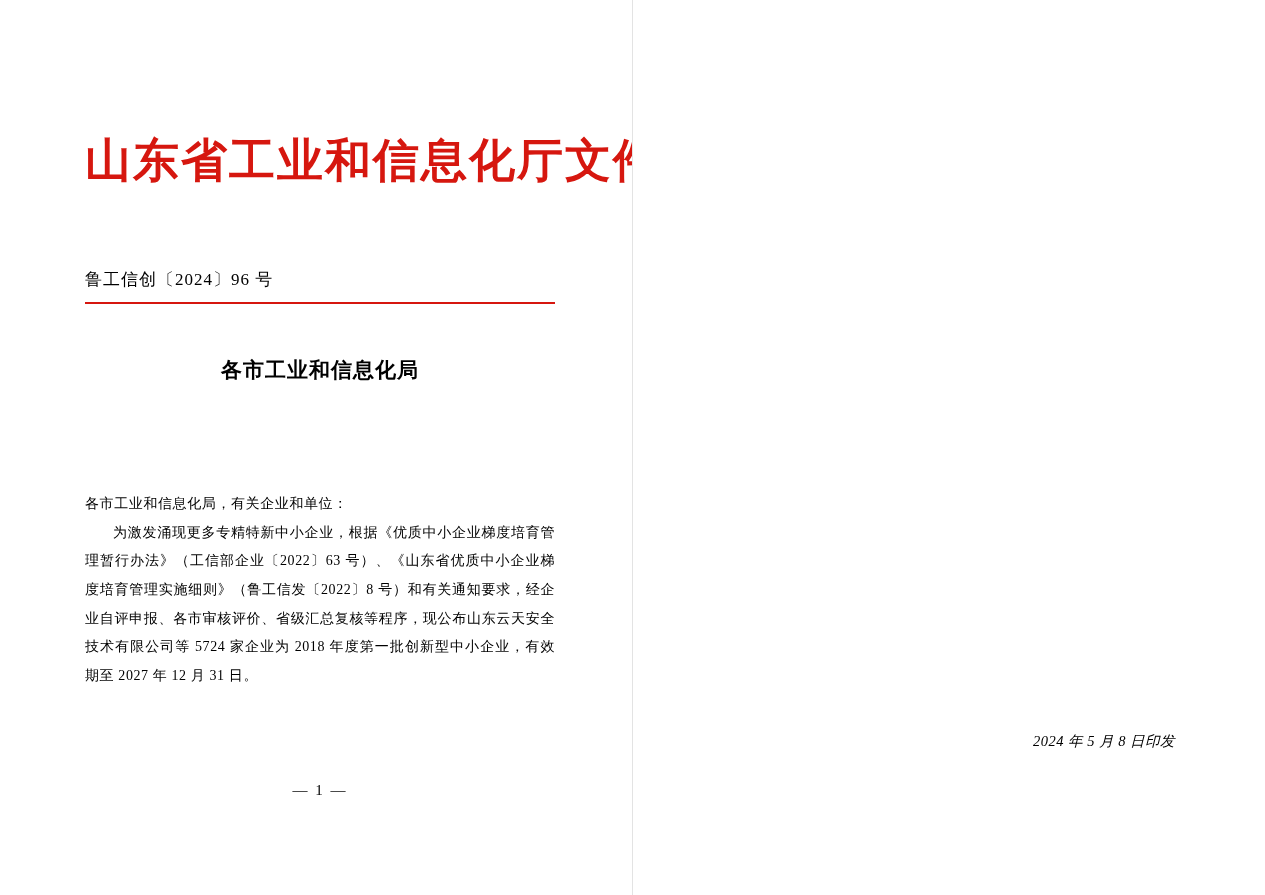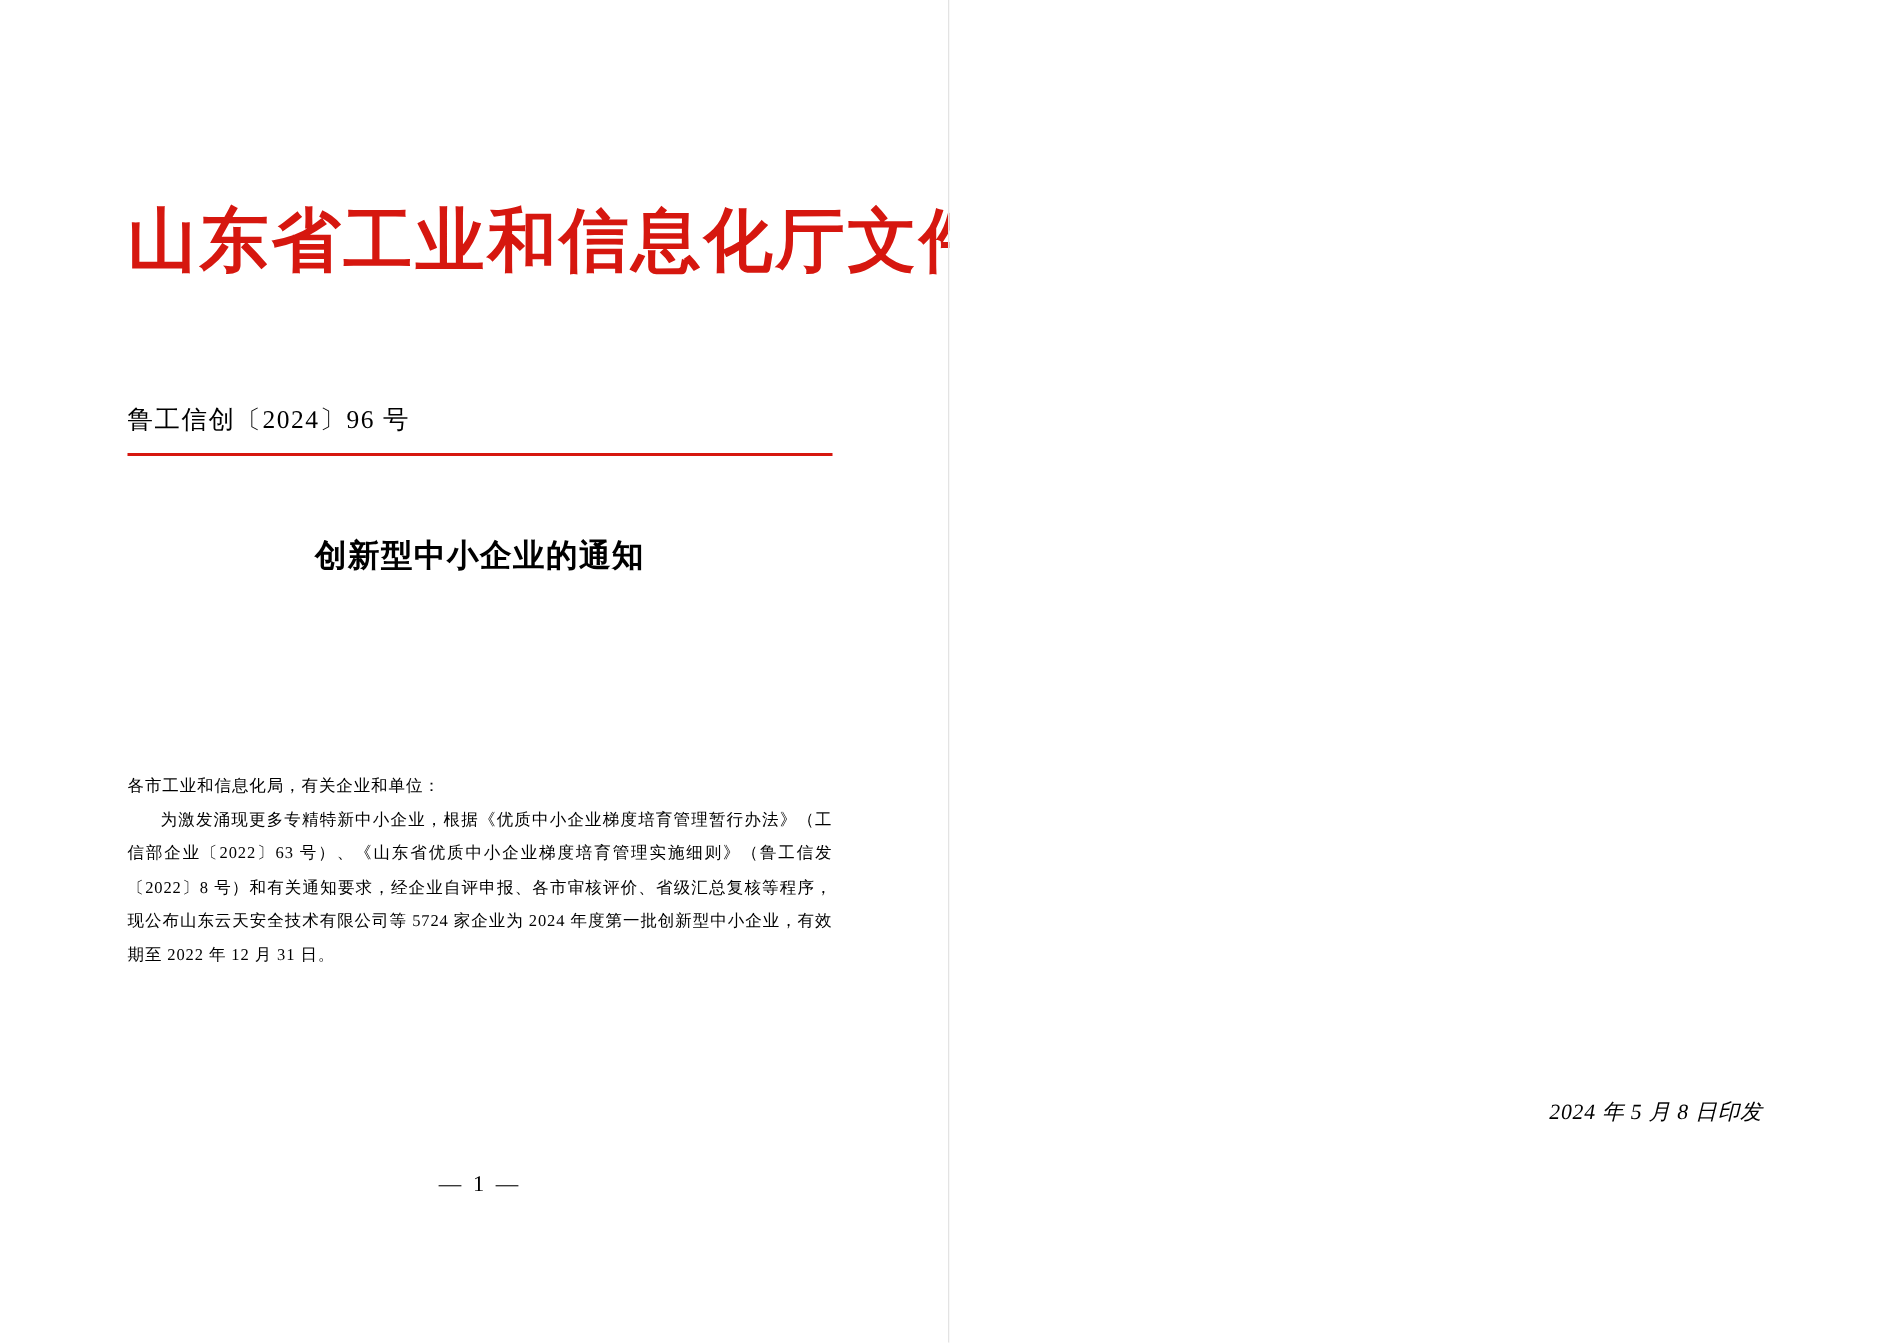--- a/index.html
+++ b/index.html
@@ -83,23 +83,23 @@
     width: 470px;
     text-align: center;
     font-weight: bold;
     font-size: 21px;
     line-height: 1.75;
     letter-spacing: 1px;
   }
   .body-left {
     position: absolute;
     left: 85px;
-    top: 513px;
+    top: 490px;
     width: 470px;
-    font-size: 11px;
+    font-size: 14px;
     line-height: 2.05;
     letter-spacing: 0.6px;
     text-align: justify;
   }
   .body-left p {
     margin: 0;
   }
   .indent {
     text-indent: 2em;
   }
@@ -128,26 +128,26 @@
   <div class="sheet sheet-left">
     <div class="doc-header">
       <div class="org-title">山东省工业和信息化厅文件</div>
     </div>
 
     <div class="doc-number">鲁工信创〔2024〕96 号</div>
 
     <div class="red-rule"></div>
 
     <div class="title-block">
-      <div>创新型中小企业的通知</div>
+      <div>各市工业和信息化局</div>
     </div>
 
     <div class="body-left">
       <p>各市工业和信息化局，有关企业和单位：</p>
-      <p class="indent">为激发涌现更多专精特新中小企业，根据《优质中小企业梯度培育管理暂行办法》（工信部企业〔2022〕63 号）、《山东省优质中小企业梯度培育管理实施细则》（鲁工信发〔2022〕8 号）和有关通知要求，经企业自评申报、各市审核评价、省级汇总复核等程序，现公布山东云天安全技术有限公司等 5724 家企业为 2024 年度第一批创新型中小企业，有效期至 2022 年 12 月 31 日。</p>
+      <p class="indent">为激发涌现更多专精特新中小企业，根据《优质中小企业梯度培育管理暂行办法》（工信部企业〔2022〕63 号）、《山东省优质中小企业梯度培育管理实施细则》（鲁工信发〔2022〕8 号）和有关通知要求，经企业自评申报、各市审核评价、省级汇总复核等程序，现公布山东云天安全技术有限公司等 5724 家企业为 2018 年度第一批创新型中小企业，有效期至 2027 年 12 月 31 日。</p>
     </div>
 
     <div class="pagenum-left">— 1 —</div>
   </div>
 
   <div class="sheet-divider"></div>
 
   <div class="sheet sheet-right">
 
     <div class="footer-right-text">2024 年 5 月 8 日印发</div>

